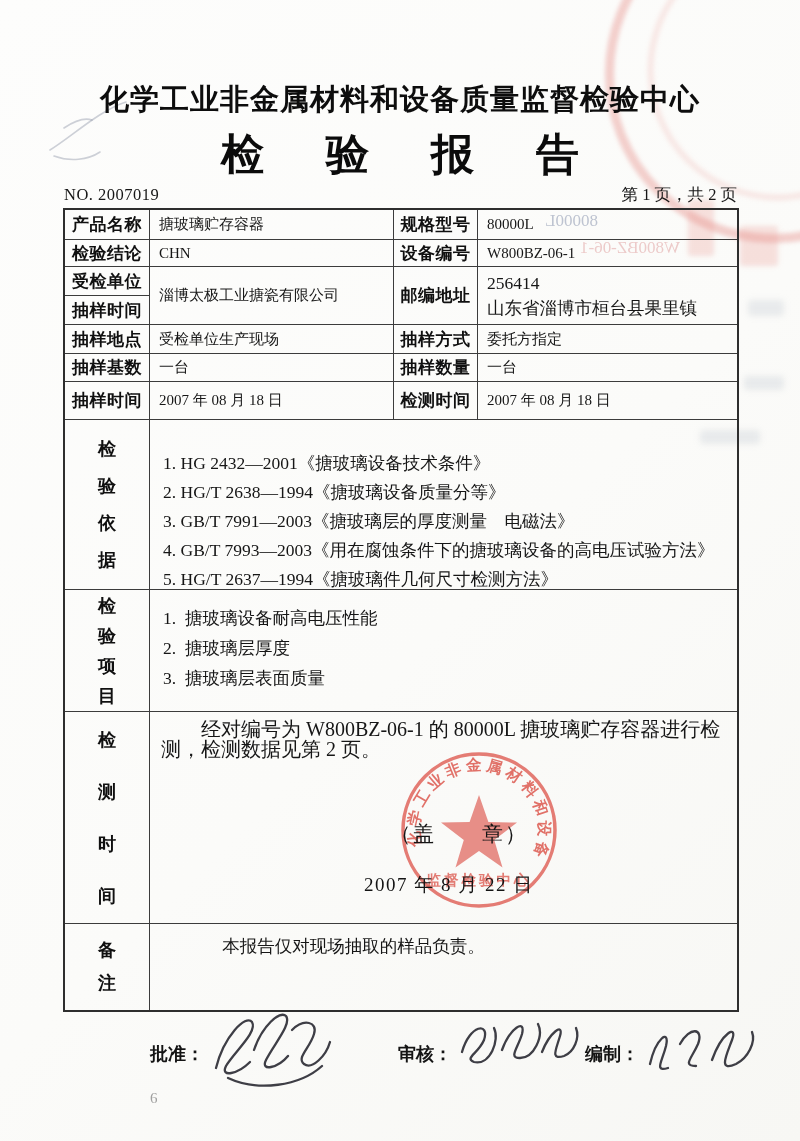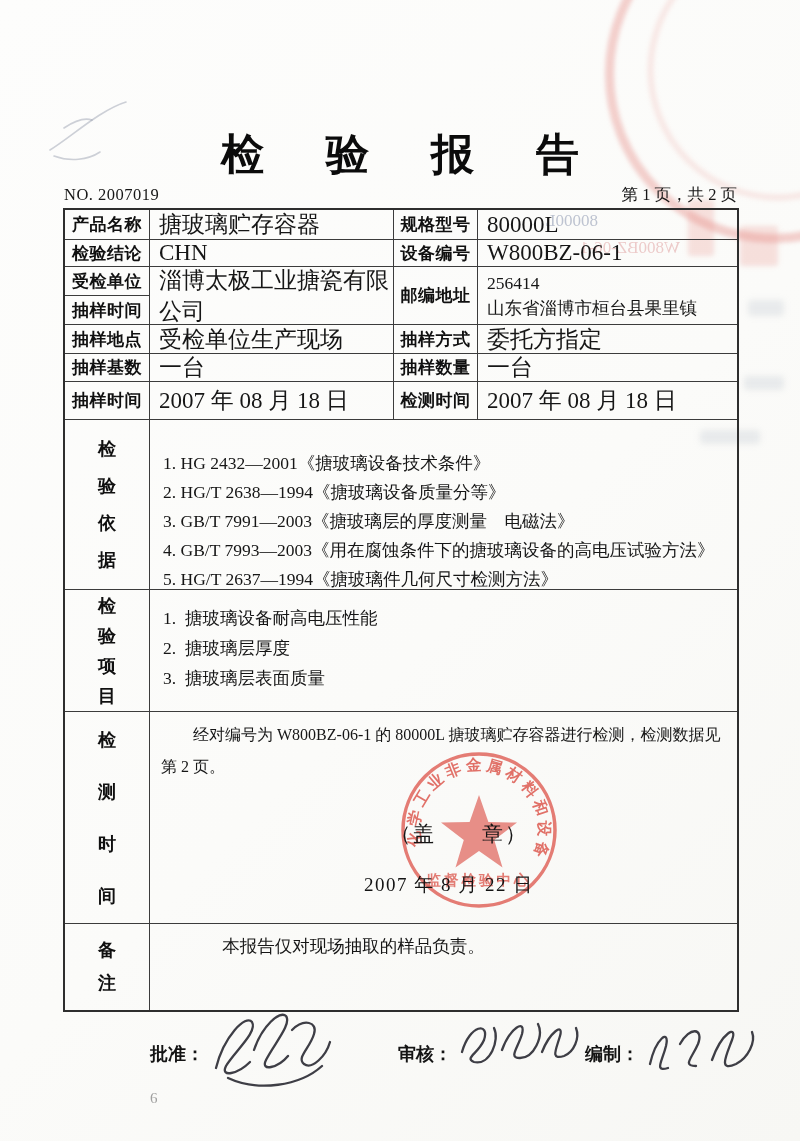--- a/index.html
+++ b/index.html
@@ -35,34 +35,34 @@
   .cell{
     border-right:1px solid #3c3c3c;border-bottom:1px solid #3c3c3c;
     display:flex;align-items:center;box-sizing:border-box;min-width:0;
   }
   .noR{border-right:none}.noB{border-bottom:none}
   .lab{
     justify-content:center;
     font-family:"Liberation Sans","DejaVu Sans",sans-serif;
     font-weight:700;font-size:17px;letter-spacing:.5px;color:#101010;
   }
-  .val{padding-left:9px;font-size:23px;white-space:pre-wrap;}
+  .val{padding-left:9px;font-size:15px;white-space:pre-wrap;}
   .vlab{
     justify-content:center;
     font-family:Liberation Sans, sans-serif;
     font-weight:700;font-size:18px;color:#101010;
   }
   .vlab span{display:block;width:1.15em;word-break:break-all;text-align:center;}
   .addr{flex-direction:column;align-items:flex-start;justify-content:center;padding-left:9px;font-size:17.5px;line-height:25px;}
   .sect{display:block;padding-left:13px;font-size:17.5px;line-height:29px;}
   .sect .line{white-space:pre-wrap;}
   .basis-cell{padding-top:29px;}
   .items-cell{padding-top:13px;line-height:30px;}
   .concl-cell{position:relative;display:block;padding:0;}
-  .concl-text{padding:7px 6px 0 11px;text-indent:2em;font-size:16px;line-height:32px;}
+  .concl-text{padding:7px 6px 0 11px;text-indent:2em;font-size:20px;line-height:20px;}
   .remark-cell{display:block;padding:10px 8px 0 11px;font-size:17.5px;text-indent:3.5em;}
   
   .stamp-svg{position:absolute;left:234px;top:23px;opacity:.92;}
   .seal-note{
     position:absolute;left:240px;top:108px;z-index:3;
     font-size:21px;letter-spacing:2px;color:#141414;white-space:pre;
   }
   .stamp-date{
     position:absolute;left:214px;top:160px;z-index:3;
     font-size:19px;letter-spacing:1.5px;color:#141414;white-space:pre;
@@ -106,20 +106,21 @@
   <div class="gray-smudge" style="left:744px;top:376px;width:40px;height:14px;"></div>
   <div class="gray-smudge" style="left:700px;top:430px;width:60px;height:14px;"></div>
   <div class="bleed-text" style="left:545px;top:211px;">80000L</div>
   <div class="bleed-text pinkish" style="left:580px;top:238px;">W800BZ-06-1</div>
   <svg class="pencil-wisp" style="position:absolute;left:30px;top:90px;" width="130" height="90">
     <path d="M20 60 C40 48 70 20 96 12"></path>
     <path d="M24 66 C40 72 58 70 70 62"></path>
     <path d="M34 38 C46 30 56 28 62 30"></path>
   </svg>
 
+  <div class="org-title">化学工业非金属材料和设备质量监督检验中心</div>
   <div class="report-title">检验报告</div>
   <div class="report-no">NO. 2007019</div>
   <div class="page-info">第 1 页，共 2 页</div>
 
   <div class="tbl">
 
     <div class="cell lab" style="grid-area:1/1/2/2">产品名称</div>
     <div class="cell val" style="grid-area:1/2/2/3">搪玻璃贮存容器</div>
     <div class="cell lab" style="grid-area:1/3/2/4">规格型号</div>
     <div class="cell val noR" style="grid-area:1/4/2/5">80000L</div>

